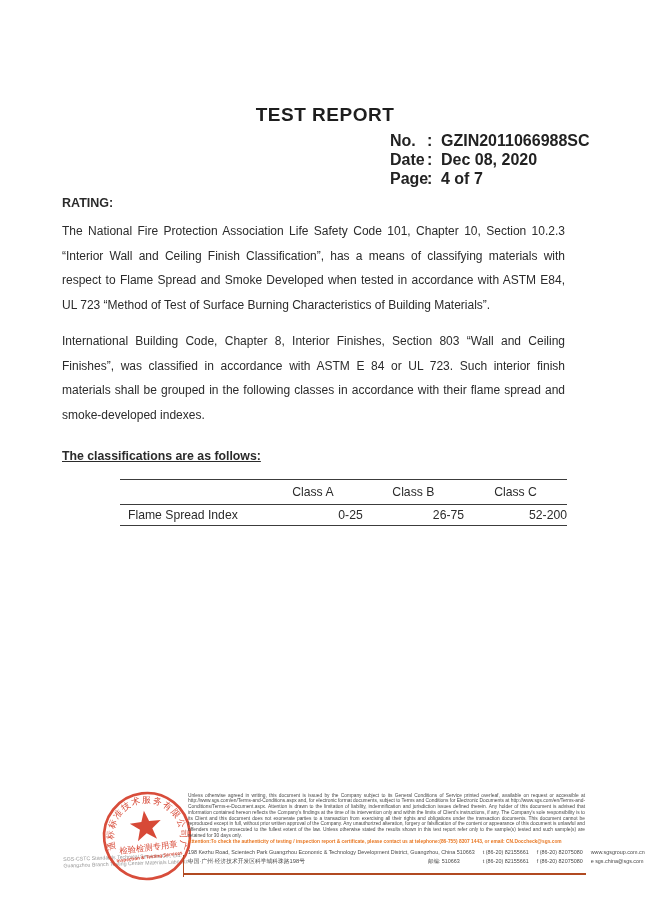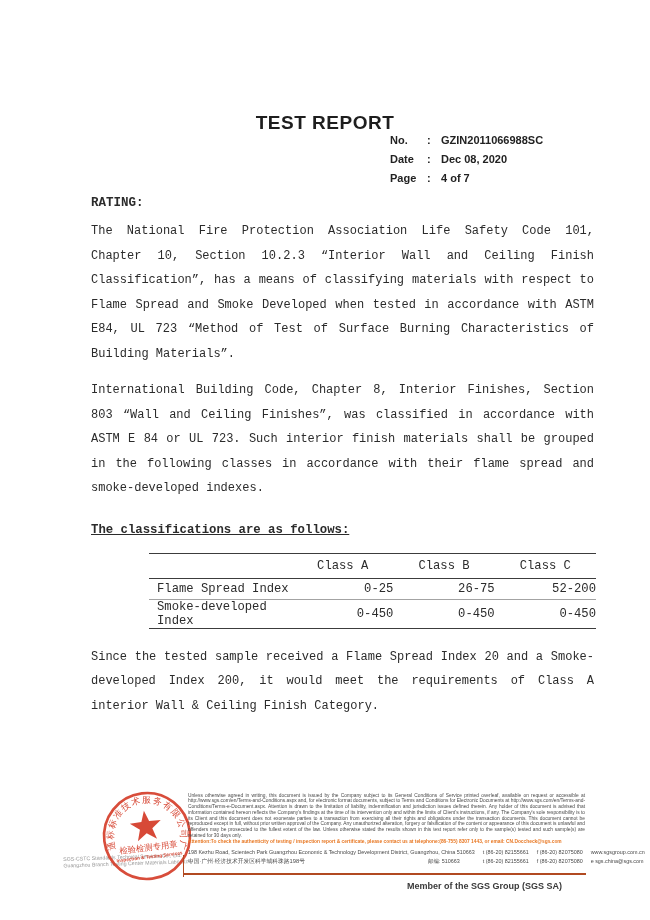--- a/index.html
+++ b/index.html
@@ -10,29 +10,29 @@
   
   .logo-block{position:absolute;left:0;top:0;width:200px;height:110px;}
   .logo-text{
     position:absolute;left:57px;top:24px;font-size:50px;font-weight:bold;color:#77787b;
     letter-spacing:-2px;transform:scaleX(0.78);transform-origin:left top;line-height:1;
   }
   .logo-vline{position:absolute;left:139px;top:38px;width:2px;height:46px;background:#e59b45;}
   .logo-hline{position:absolute;left:35px;top:75px;width:115px;height:2px;background:#e59b45;}
   
   .report-title{
-    position:absolute;left:0;top:112px;width:650px;text-align:center;
+    position:absolute;left:0;top:104px;width:650px;text-align:center;
     font-size:19px;font-weight:bold;letter-spacing:0.5px;color:#1e1e1e;
   }
   .meta{
     position:absolute;left:390px;top:131px;display:grid;
-    grid-template-columns:37px 14px auto;font-size:11px;font-weight:bold;line-height:19px;color:#222;
+    grid-template-columns:37px 14px auto;font-size:16px;font-weight:bold;line-height:19px;color:#222;
   }
   
-  .content{position:absolute;left:91px;top:196px;width:503px;font-family:Liberation Mono, monospace;}
+  .content{position:absolute;left:62px;top:196px;width:503px;}
   .rating-heading{font-size:12.5px;font-weight:bold;margin:0;}
   .para{font-size:12px;line-height:24.5px;text-align:justify;margin:9px 0 0 0;}
   .para.p2{margin-top:12px;}
   .table-caption{font-size:12.3px;font-weight:bold;text-decoration:underline;margin:22px 0 16px 0;}
   .cls-table{
     margin:13px 0 0 58px;width:447px;border-collapse:collapse;font-size:12.2px;color:#2b2b2b;
   }
   .cls-table thead tr{border-top:1.5px solid #3c3c3c;border-bottom:1.5px solid #3c3c3c;}
   .cls-table thead th{font-weight:normal;height:24px;padding:0;}
   .cls-table tbody tr{border-bottom:1px solid #a3a3a3;}
@@ -99,30 +99,23 @@
           <th>Class C</th>
         </tr>
       </thead>
       <tbody>
         <tr>
           <td class="rowlabel">Flame Spread Index</td>
           <td>0-25</td>
           <td>26-75</td>
           <td>52-200</td>
         </tr>
-        <tr>
-          <td class="rowlabel">Smoke-developed Index</td>
-          <td>0-450</td>
-          <td>0-450</td>
-          <td>0-450</td>
-        </tr>
       </tbody>
     </table>
 
-    <p class="para conclusion">Since the tested sample received a Flame Spread Index 20 and a Smoke-developed Index 200, it would meet the requirements of Class A interior Wall &amp; Ceiling Finish Category.</p>
   </div>
 
   <div class="footer">
 
     <div class="company-lines">
       <div>SGS-CSTC Standards Technical Services Co., Ltd.</div>
       <div>Guangzhou Branch Testing Center Materials Laboratory</div>
     </div>
 
     <svg class="stamp" width="92" height="92" viewBox="0 0 90 90">
@@ -151,16 +144,15 @@
           <span class="postal">邮编: 510663</span>
         </span>
         <span>t (86-20) 82155661</span>
         <span>f (86-20) 82075080</span>
         <span>e sgs.china@sgs.com</span>
       </div>
     </div>
 
     <div class="v-sep"></div>
     <div class="red-line"></div>
-    <div class="member">Member of the SGS Group (SGS SA)</div>
   </div>
 
 </div>
 
 </body></html>

